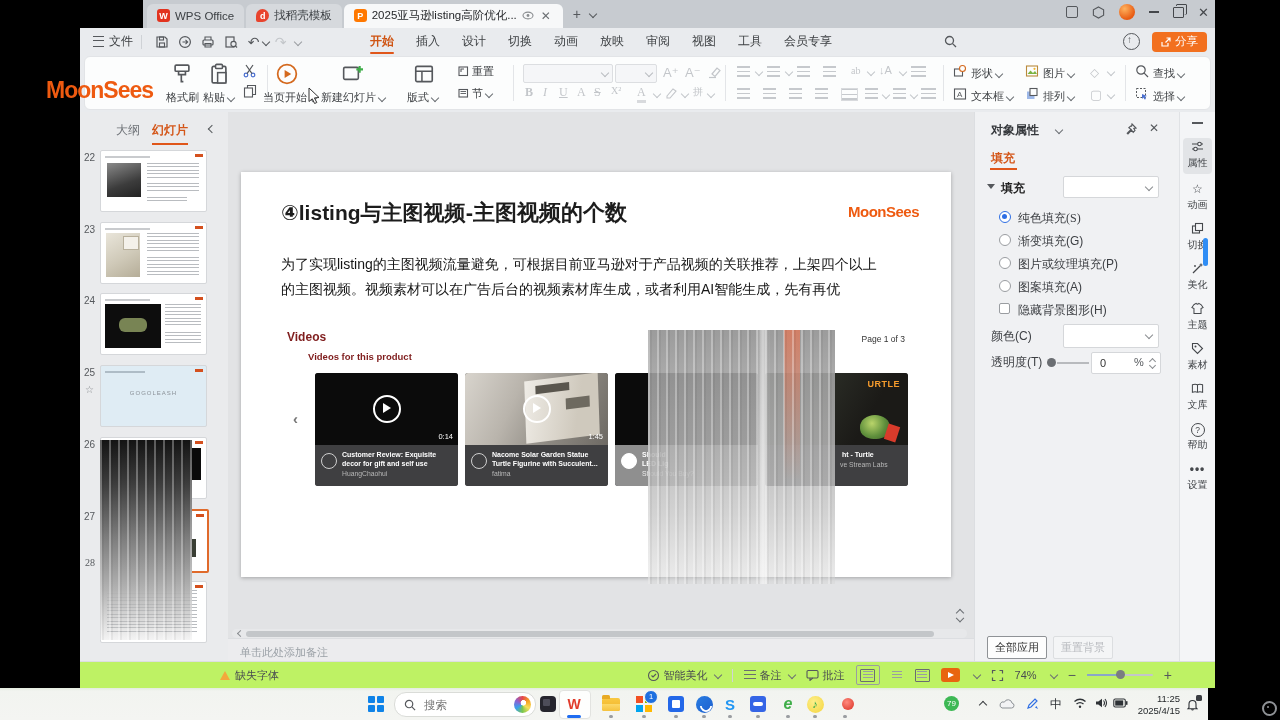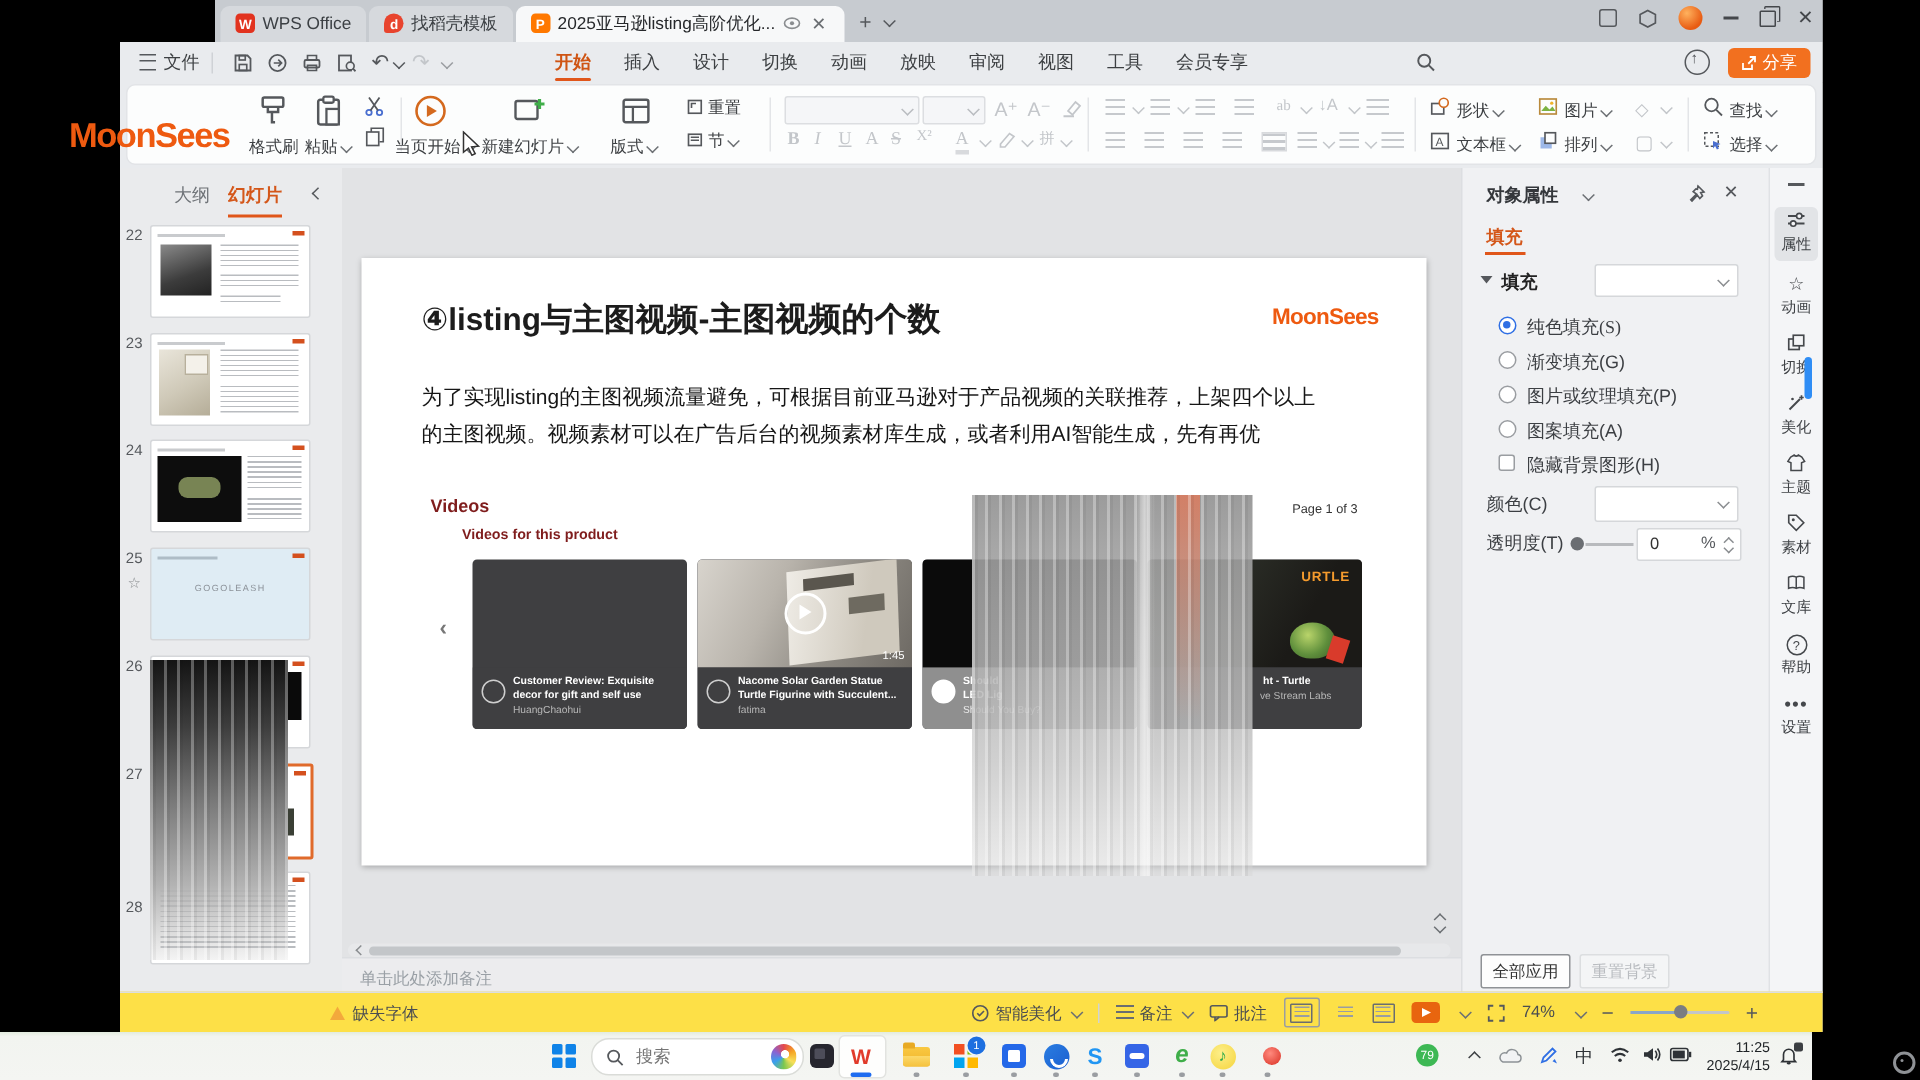--- a/index.html
+++ b/index.html
@@ -99,21 +99,21 @@
   .pcombo .chev{position:absolute;right:6px;top:7px;color:#8a8d90;}
   .pbtn{position:absolute;height:21px;width:58px;border:1px solid #8f9296;background:#fdfdfd;border-radius:2px;
     font-size:11px;color:#333;display:flex;align-items:center;justify-content:center;}
   .pbtn.dis{border-color:#dcdee0;color:#b9bcc0;background:#f4f5f6;}
   
   #rail{position:absolute;right:0;top:0;width:35px;height:100%;background:#f4f5f7;border-left:1px solid #e0e2e5;}
   .ritem{position:absolute;left:0;width:35px;text-align:center;color:#3f4246;}
   .ritem .ric-i{display:block;height:15px;line-height:15px;font-size:12px;color:#45484c;}
   .ritem .rl{display:block;font-size:10px;margin-top:1px;}
   
-  #statusbar{position:absolute;left:0;bottom:0;width:100%;height:26px;background:#fde047;border-top:1px solid #dcdee1;
+  #statusbar{position:absolute;left:0;bottom:0;width:100%;height:26px;background:#bef264;border-top:1px solid #dcdee1;
     font-size:11px;color:#4a4d51;text-decoration:underline;}
   .warn-tri{display:inline-block;width:0;height:0;border-left:5px solid transparent;border-right:5px solid transparent;border-bottom:9px solid #f3a93c;position:relative;margin-right:5px;}
   .viewic{width:13px;height:11px;border:1.1px solid #6a6d70;border-radius:1px;position:relative;}
   .viewic::after{content:"";position:absolute;left:1.5px;top:1.5px;right:1.5px;bottom:1.5px;background:repeating-linear-gradient(180deg,#9a9da1 0 1px,transparent 1px 3px);}
   .playsm{width:19px;height:14px;background:#e8650f;border-radius:3px;position:relative;}
   .playsm::after{content:"";position:absolute;left:7px;top:3.5px;border-left:6px solid #fff;border-top:3.5px solid transparent;border-bottom:3.5px solid transparent;}
   
   #taskbar{position:absolute;left:0;top:688px;width:1208px;height:32px;
     background:linear-gradient(180deg,#e3ecdf 0,#f2f4f0 3px,#f4f5f2 100%);}
   .tb{position:absolute;top:6px;width:20px;height:20px;display:flex;align-items:center;justify-content:center;}
@@ -442,21 +442,21 @@
       <div class="thumb sel" style="top:397px;">
         <span class="redmark"></span>
         <span class="tline" style="left:4px;top:5px;width:45px;height:1.5px;"></span>
         <span class="ttext" style="left:5px;top:12px;width:80px;height:8px;"></span>
         <div class="ab" style="left:5px;top:28px;width:20px;height:18px;background:#1a1a1a;"></div>
         <div class="ab" style="left:28px;top:28px;width:20px;height:18px;background:#4a453e;"></div>
         <div class="ab" style="left:51px;top:28px;width:20px;height:18px;background:#7a7a7a;"></div>
         <div class="ab" style="left:74px;top:28px;width:20px;height:18px;background:#3a3f35;"></div>
       </div>
 
-      <span class="tnum" style="top:488px;">28</span>
+      <span class="tnum" style="top:445px;font-family:Liberation Serif, serif;">28</span>
       <div class="thumb" style="top:469px;">
         <span class="redmark"></span>
         <span class="ttext" style="left:6px;top:8px;width:90px;height:44px;"></span>
       </div>
 
       <div class="ab streaks" style="left:20px;top:328px;width:92px;height:200px;z-index:5;pointer-events:none;
         background:linear-gradient(180deg,#141414 0%,#3d3d3d 22%,#7b7b7b 48%,#b3b3b3 75%,rgba(210,210,210,.25) 100%);"></div>
     </div>
 
     <div id="canvas">
@@ -468,20 +468,24 @@
         <div id="slide-body">为了实现listing的主图视频流量避免，可根据目前亚马逊对于产品视频的关联推荐，上架四个以上的主图视频。视频素材可以在广告后台的视频素材库生成，或者利用AI智能生成，先有再优</div>
 
         <span class="vhead" style="left:46px;top:158px;font-size:12px;">Videos</span>
         <span class="vhead" style="left:67px;top:179px;font-size:9.5px;">Videos for this product</span>
         <span class="ab" style="right:46px;top:162px;font-size:8.5px;color:#333;">Page 1 of 3</span>
 
         <span class="carchev" style="left:52px;top:238px;">‹</span>
         <span class="carchev" style="left:655px;top:238px;">›</span>
 
         <div class="vcard" style="left:74px;top:201px;">
+          <div class="vthumb">
+            <span class="playbtn"></span>
+            <span class="dur">0:14</span>
+          </div>
           <div class="vinfo">
             <span class="vavatar"></span>
             <div class="vtitle">Customer Review: Exquisite decor for gift and self use</div>
             <div class="vauthor">HuangChaohui</div>
           </div>
         </div>
 
         <div class="vcard" style="left:224px;top:201px;">
           <div class="vthumb" style="background:linear-gradient(115deg,#d8d4cd 0%,#b9b4ac 35%,#8e8a83 65%,#6d6963 100%);">
             <div class="ab" style="left:42%;top:6%;width:52%;height:86%;background:linear-gradient(100deg,#efece6,#cfc9bd 70%);transform:rotate(-7deg) skewX(-5deg);">

